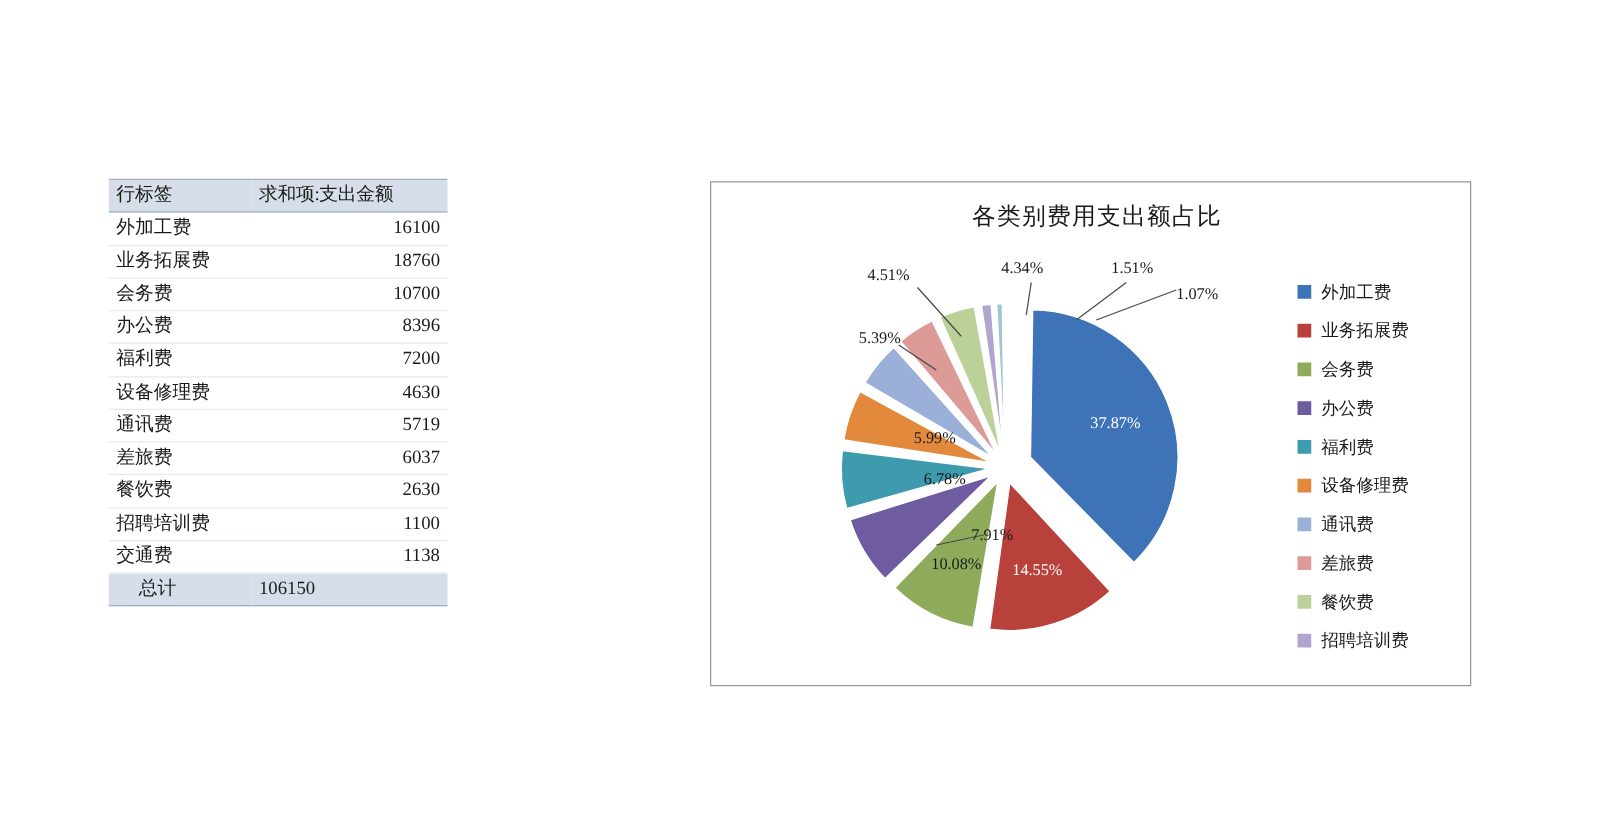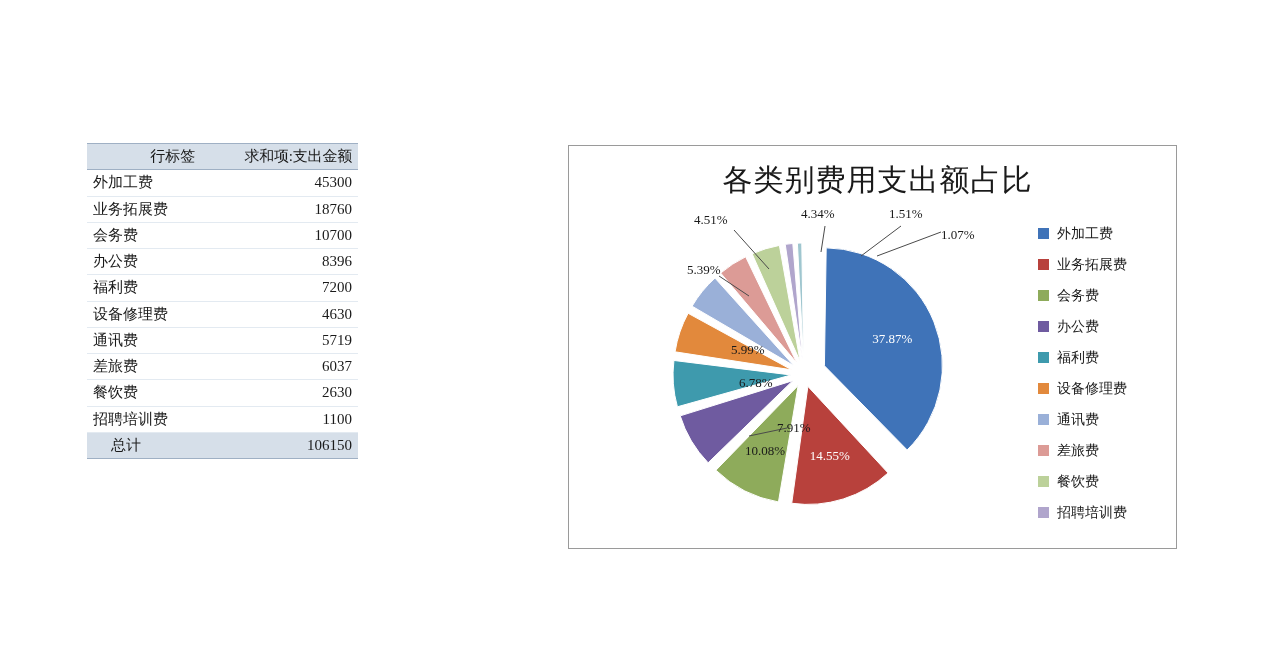--- a/index.html
+++ b/index.html
@@ -29,53 +29,53 @@
     padding: 1px 6px;
     line-height: 1.55;
     white-space: nowrap;
   }
   #pivot-table .hdr-row td {
     background: #d6dfe9;
     border-top: 1px solid #9fb0c4;
     border-bottom: 1px solid #9fb0c4;
     font-size: 15px;
   }
-  #pivot-table .hdr-row td.h-left { text-align: right; }
-  #pivot-table .hdr-row td.h-right { text-align: right; letter-spacing: -0.2px; }
+  #pivot-table .hdr-row td.h-left { text-align: left; }
+  #pivot-table .hdr-row td.h-right { letter-spacing: -0.2px; }
   #pivot-table tbody tr.data-row td.label { text-align: left; }
   #pivot-table tbody tr.data-row td.value { text-align: right; }
   #pivot-table tbody tr.data-row td {
     border-bottom: 1px solid #e3eaf1;
   }
   #pivot-table tr.total-row td {
     background: #d6dfe9;
     border-top: 1px solid #9fb0c4;
     border-bottom: 1px solid #9fb0c4;
   }
   #pivot-table tr.total-row td.label { text-align: left; padding-left: 24px; }
-  #pivot-table tr.total-row td.value { text-align: right; }
+  #pivot-table tr.total-row td.value { text-align: left; }
 
   
   #chart-frame {
     position: absolute;
     left: 568px;
     top: 145px;
     width: 609px;
     height: 404px;
     border: 1px solid #9a9a9a;
     background: #ffffff;
     box-sizing: border-box;
   }
   #chart-title {
     position: absolute;
     left: 0;
     top: 14px;
     width: 100%;
     text-align: center;
-    font-size: 30px;
+    font-size: 19px;
     color: #1a1a1a;
     letter-spacing: 1px;
     padding-left: 10px;
     box-sizing: border-box;
   }
   #pie-area {
     position: absolute;
     left: 20px;
     top: 38px;
     width: 430px;
@@ -130,21 +130,21 @@
 <table id="pivot-table">
   <thead>
     <tr class="hdr-row">
       <td class="h-left">行标签</td>
       <td class="h-right">求和项:支出金额</td>
     </tr>
   </thead>
   <tbody id="pivot-body">
       <tr class="data-row">
         <td class="label">外加工费</td>
-        <td class="value">45300</td>
+        <td class="value">16100</td>
       </tr>
       <tr class="data-row">
         <td class="label">业务拓展费</td>
         <td class="value">18760</td>
       </tr>
       <tr class="data-row">
         <td class="label">会务费</td>
         <td class="value">10700</td>
       </tr>
       <tr class="data-row">
@@ -167,20 +167,24 @@
         <td class="label">差旅费</td>
         <td class="value">6037</td>
       </tr>
       <tr class="data-row">
         <td class="label">餐饮费</td>
         <td class="value">2630</td>
       </tr>
       <tr class="data-row">
         <td class="label">招聘培训费</td>
         <td class="value">1100</td>
+      </tr>
+      <tr class="data-row">
+        <td class="label">交通费</td>
+        <td class="value">1138</td>
       </tr>
     </tbody>
   <tfoot>
     <tr class="total-row">
       <td class="label">总计</td>
       <td class="value">106150</td>
     </tr>
   </tfoot>
 </table>
 

